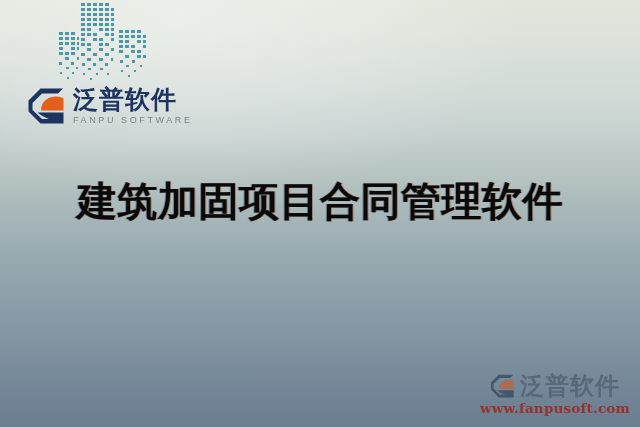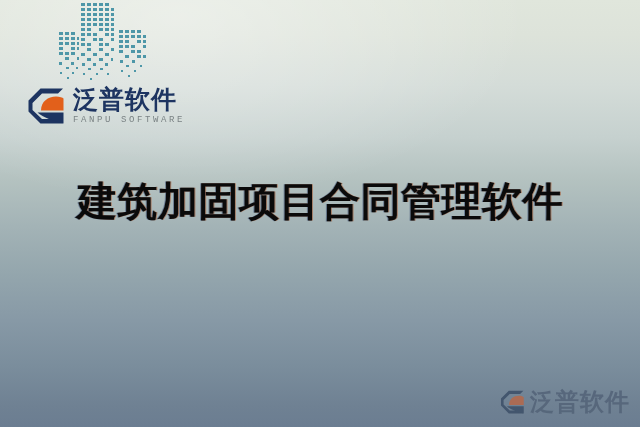--- a/index.html
+++ b/index.html
@@ -56,21 +56,21 @@
   .brand-mark{width:40px;height:40px;flex:0 0 40px;}
   .brand-mark svg{display:block;width:40px;height:40px;}
   .brand-text{margin-left:6px;display:flex;flex-direction:column;justify-content:center;}
   .brand-cn{
     font-family:"DejaVu Sans","Liberation Sans",sans-serif;
     font-size:25px;font-weight:700;line-height:1.02;
     color:#1d3461;letter-spacing:1px;
     white-space:nowrap;
   }
   .brand-en{
-    font-family:Liberation Mono, monospace;
+    font-family:Liberation Sans, sans-serif;
     font-size:9px;font-weight:400;line-height:1;
     color:#7a8284;letter-spacing:2.6px;
     margin-top:3px;white-space:nowrap;
   }
 
   
   .headline{
     position:absolute;
     left:0;top:176px;width:640px;
     text-align:center;
@@ -270,15 +270,16 @@
     <span class="wm-row">
       <span class="wm-mark">
         <svg viewBox="0 0 40 40" xmlns="http://www.w3.org/2000/svg" aria-hidden="true">
           <path d="M13.5 2.5 L36 2.5 L31 7.5 L15 7.5 L5.5 17 L5.5 24 L15 33 L31 33 L36 37.5 L13.5 37.5 L1.5 25.5 L1.5 14.5 Z" fill="#40536b"></path>
           <path d="M14 24.5 C14 15.5 21 10.5 29 10.5 C33 10.5 35.5 11.6 36.5 12.6 L36.5 24.5 Z" fill="#b06a4f"></path>
           <path d="M10.5 26.5 L36.5 26.5 L36.5 37.5 C27 35 17 32 10.5 26.5 Z" fill="#40536b"></path>
         </svg>
       </span>
       <span class="wm-cn">泛普软件</span>
     </span>
+    <span class="wm-url">www.fanpusoft.com</span>
   </div>
 
 </div>
 
 </body></html>

